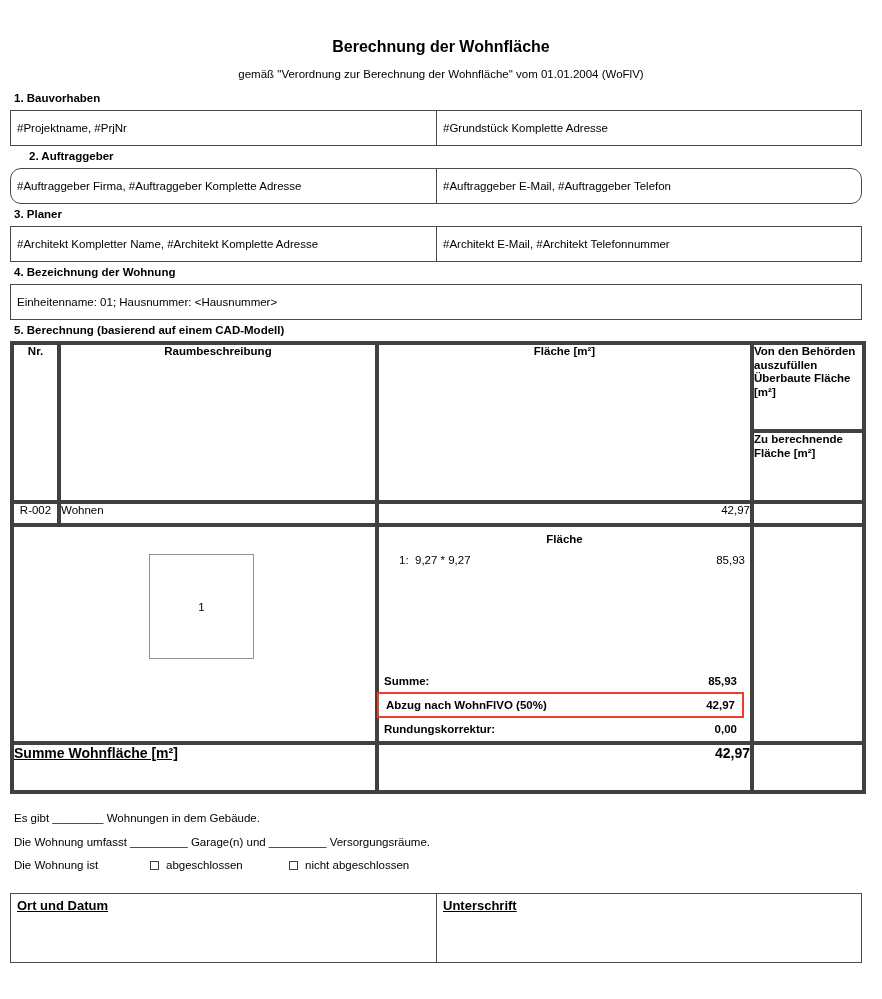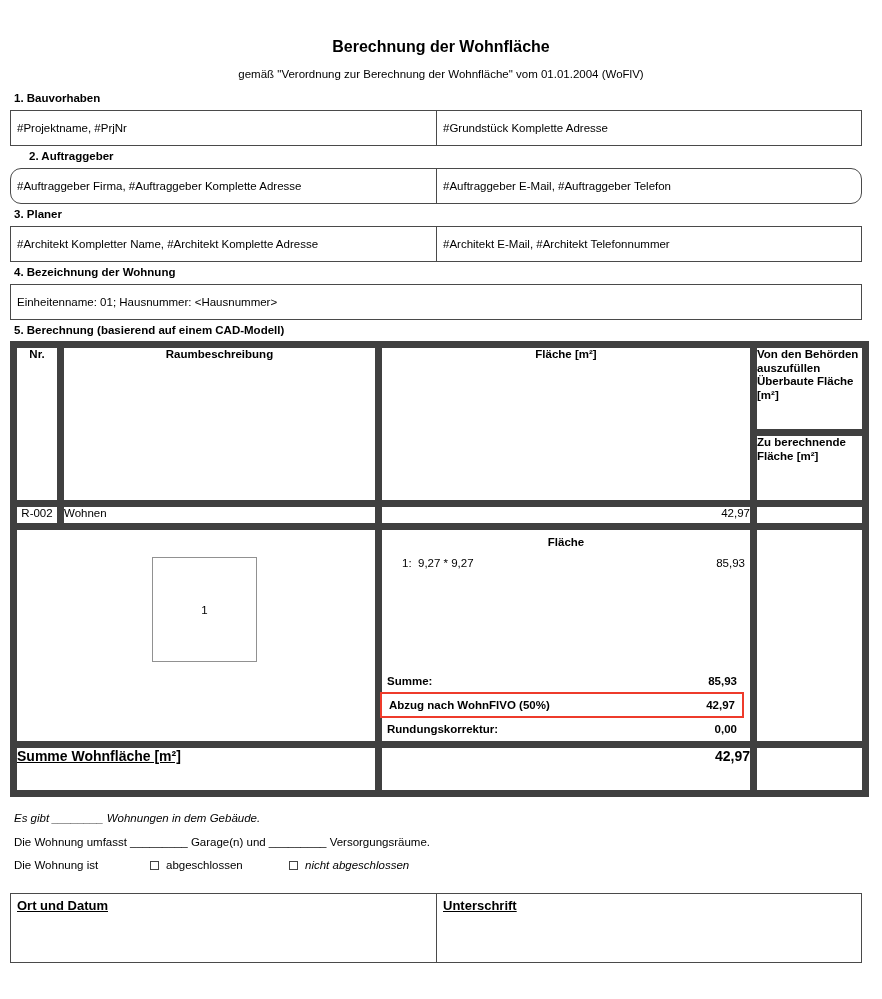--- a/index.html
+++ b/index.html
@@ -7,21 +7,21 @@
   .abs{position:absolute;}
   .doc-title{top:38px;left:0;width:882px;text-align:center;font-size:16px;font-weight:bold;}
   .doc-subtitle{top:68px;left:0;width:882px;text-align:center;font-size:11.5px;}
   .sec-label{left:14px;font-size:11.5px;font-weight:bold;}
   .field-box{left:10px;width:850px;height:34px;border:1px solid #4a4a4a;display:flex;}
   .field-cell{font-size:11.5px;display:flex;align-items:center;padding-left:6px;box-sizing:border-box;}
   .field-cell.left{width:426px;border-right:1px solid #4a4a4a;}
   .field-cell.right{flex:1;}
   .field-cell.full{width:100%;}
   table.calc{position:absolute;top:341px;left:10px;width:852px;border-collapse:collapse;table-layout:fixed;font-size:11.5px;}
-  table.calc td{border:7px solid #404040;padding:0;vertical-align:top;box-sizing:border-box;margin-top:30px;}
+  table.calc td{border:4px solid #404040;padding:0;vertical-align:top;box-sizing:border-box;margin-top:30px;}
   .hdr{font-weight:bold;}
   td.hdr-nr,td.hdr-raum,td.hdr-flaeche{text-align:center;padding-top:36px;}
   td.hdr-last{padding:5px 4px 0 5px;line-height:13.5px;}
   td.cell-nr{text-align:center;padding-top:4px;}
   td.cell-name{padding:4px 0 0 5px;}
   td.cell-val{text-align:right;padding:4px 5px 0 0;}
   td.sketch-cell{position:relative;}
   .sketch-square{position:absolute;left:135px;top:27px;width:103px;height:103px;border:1.5px solid #919191;display:flex;align-items:center;justify-content:center;font-size:11.5px;}
   td.detail-cell{position:relative;}
   .flaeche-hdr{text-align:center;font-weight:bold;margin-top:6px;}
@@ -124,29 +124,29 @@
     <td></td>
   </tr>
   <tr style="height:49px;">
     <td class="total-label" colspan="2">Summe Wohnfläche [m²]</td>
     <td class="total-val">42,97</td>
     <td></td>
   </tr>
 </tbody>
   </table>
 
-<div class="abs para" style="top:812px;font-style:italic;">Es gibt ________ Wohnungen in dem Gebäude.</div>
+<div class="abs para" style="top:812px;">Es gibt ________ Wohnungen in dem Gebäude.</div>
 <div class="abs para" style="top:836px;">Die Wohnung umfasst _________ Garage(n) und _________ Versorgungsräume.</div>
 <div class="abs para" style="top:859px;height:14px;">
   <span style="position:absolute;left:0;top:0;">Die Wohnung ist</span>
   <span class="opt" style="left:136px;">
     <span class="cb"></span>
     <span>abgeschlossen</span>
   </span>
-  <span class="opt" style="left:275px;font-style:italic;">
+  <span class="opt" style="left:275px;">
     <span class="cb"></span>
     <span>nicht abgeschlossen</span>
   </span>
 </div>
 
 <div class="abs sig-box">
   <div class="sig-cell left">Ort und Datum</div>
   <div class="sig-cell right">Unterschrift</div>
 </div>
 

